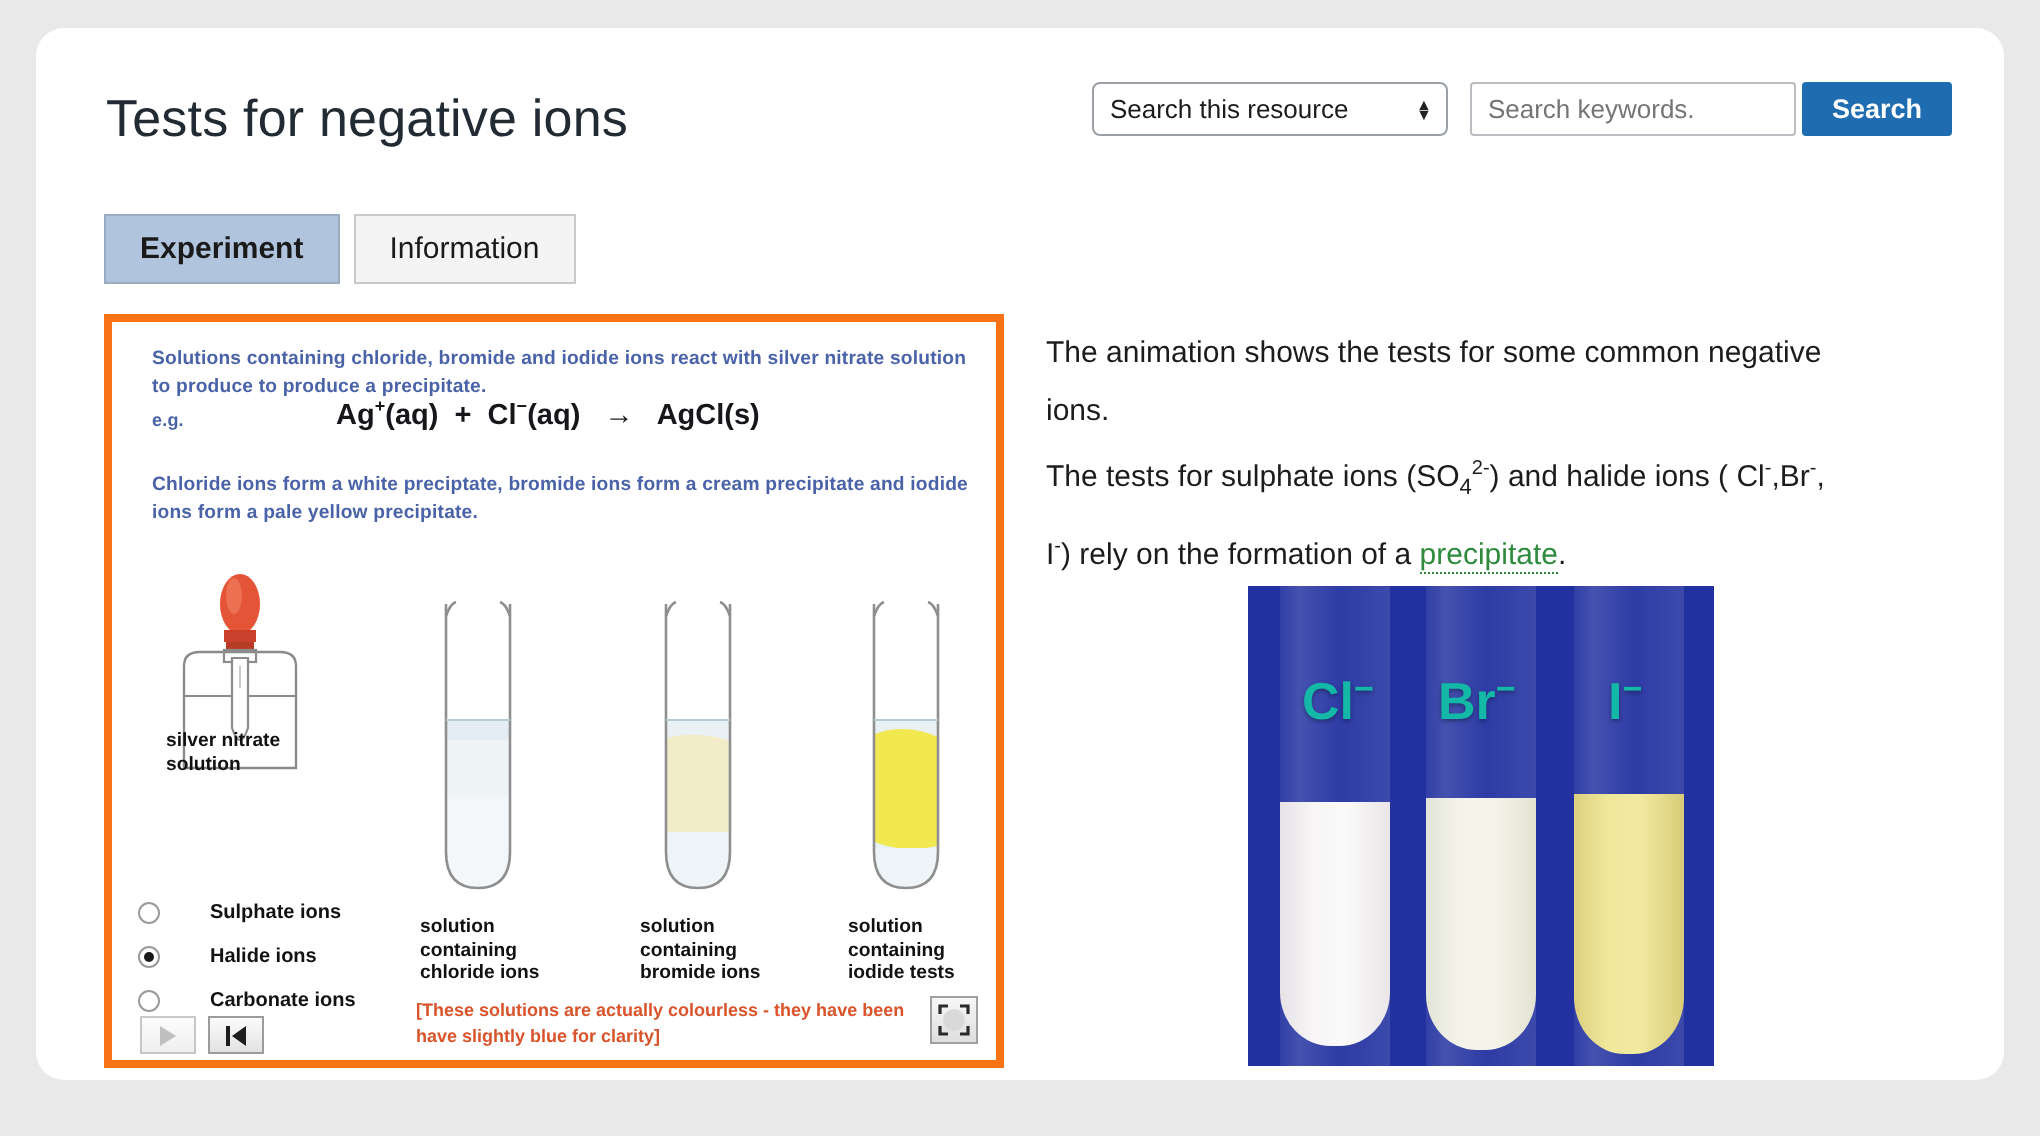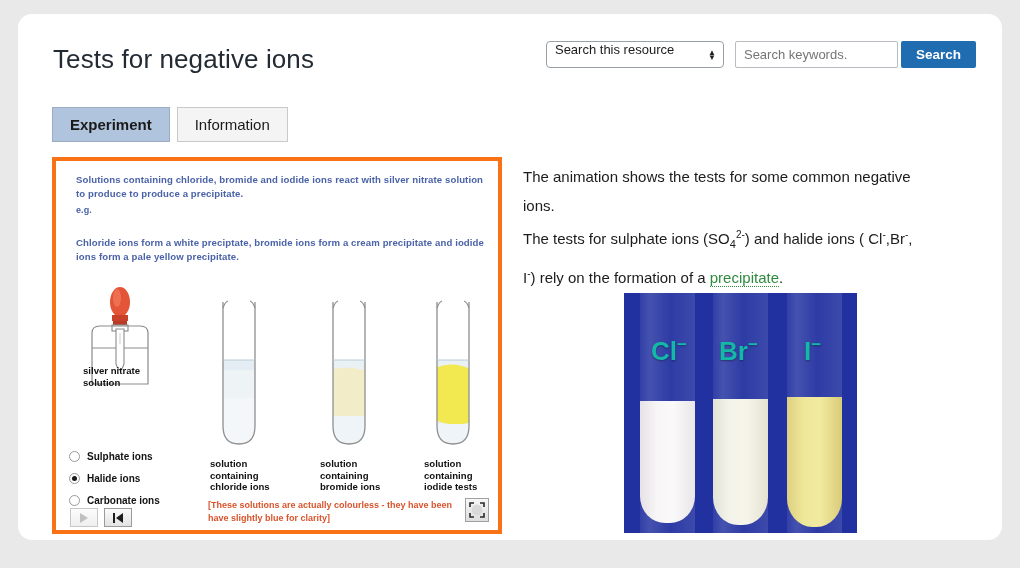--- a/index.html
+++ b/index.html
@@ -51,20 +51,21 @@
     box-sizing: border-box;
     border: 1px solid #9aa0a6;
     border-radius: 4px;
     background: #ffffff;
     font-family: "Liberation Sans", sans-serif;
     font-size: 13px;
     color: #1b1b1b;
     padding: 0 22px 0 8px;
     position: relative;
     display: flex;
+    align-items: center;
   }
   #resource-select .sel-arrows {
     position: absolute;
     right: 7px;
     top: 50%;
     transform: translateY(-50%);
     display: flex;
     flex-direction: column;
     line-height: 5px;
     font-size: 8px;
@@ -206,20 +207,21 @@
   #radios {
     position: absolute;
     left: 13px;
     top: 284px;
   }
   .radio-row {
     display: flex;
     align-items: center;
     height: 22px;
     cursor: pointer;
+    gap: 18px;
   }
   .radio-dot {
     width: 11px;
     height: 11px;
     border-radius: 50%;
     border: 1px solid #9a9a9a;
     background: #fff;
     box-sizing: border-box;
     margin-right: 7px;
     position: relative;
@@ -388,20 +390,27 @@
   <div id="tabs">
     <div class="tab active">Experiment</div>
     <div class="tab inactive">Information</div>
   </div>
 
   <div id="animation-panel">
 
     <div class="anim-text" id="anim-intro">Solutions containing chloride, bromide and iodide ions react with silver nitrate solution to produce to produce a precipitate.</div>
     <div class="anim-text" id="anim-eg">e.g.</div>
 
+    <div id="anim-equation">
+      <span>Ag</span><sup>+</sup><span>(aq)</span>
+      &nbsp;<span>+</span>&nbsp;
+      <span>Cl</span><sup>−</sup><span>(aq)</span>
+      &nbsp;&nbsp;<span>→</span>&nbsp;&nbsp;
+      <span>AgCl(s)</span>
+    </div>
 
     <div class="anim-text" id="anim-result">Chloride ions form a white preciptate, bromide ions form a cream precipitate and iodide ions form a pale yellow precipitate.</div>
 
     <div id="dropper">
       <svg width="84" height="110" viewBox="0 0 84 110">
 
         <ellipse cx="42" cy="16" rx="10" ry="15" fill="#e45537"></ellipse>
         <ellipse cx="39" cy="12" rx="4" ry="9" fill="#f07a5c" opacity="0.75"></ellipse>
         <rect x="34" y="29" width="16" height="6" fill="#c9412a"></rect>
         <rect x="35" y="35" width="14" height="4" fill="#b83b25"></rect>

